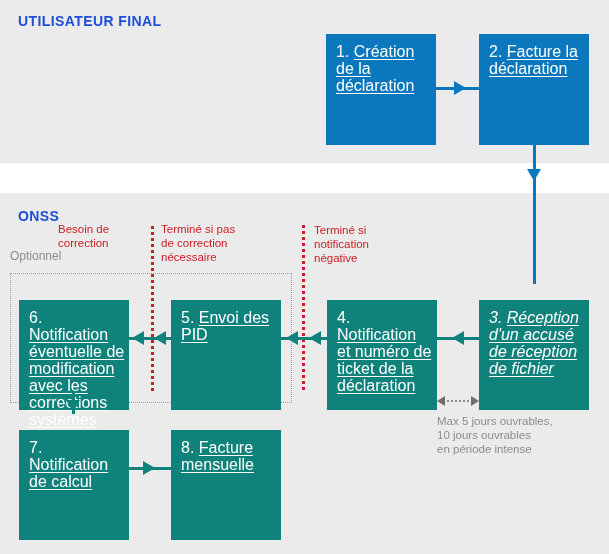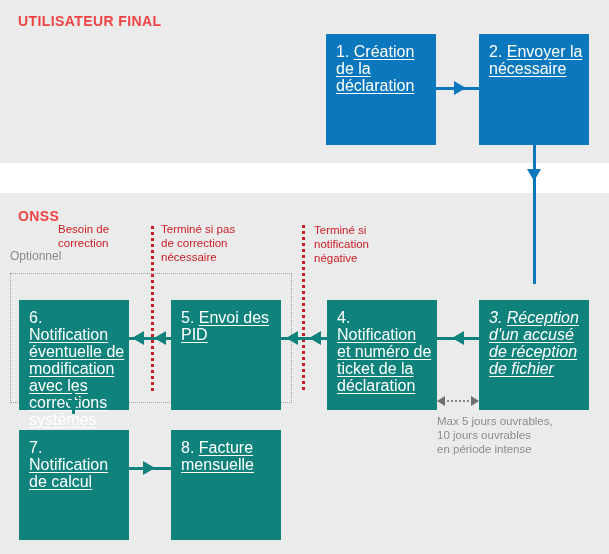--- a/index.html
+++ b/index.html
@@ -1,21 +1,21 @@
 <!DOCTYPE html>
 <html><head>
 <meta charset="utf-8">
 <style>
   html,body{margin:0;padding:0;background:#fff;}
   .canvas{position:relative;width:609px;height:554px;background:#ffffff;
           font-family:"Liberation Sans",sans-serif;overflow:hidden;}
   .band{position:absolute;left:0;width:609px;background:#ebebeb;}
   .band-top{top:0;height:163px;}
   .band-bottom{top:193px;height:361px;}
-  .lane-label{position:absolute;font-size:14px;font-weight:bold;color:#ef4444;letter-spacing:.4px;}
+  .lane-label{position:absolute;font-size:14px;font-weight:bold;color:#1d4ed8;letter-spacing:.4px;}
   .box{position:absolute;width:110px;box-sizing:border-box;color:#fff;
        font-size:16px;line-height:17px;padding:9px 4px 0 10px;cursor:pointer;}
   .box .link{text-decoration:underline;text-underline-offset:2px;}
   .blue{background:#0b78be;height:111px;}
   .teal{background:#10827c;height:110px;margin-top:16px;}
   .hline{position:absolute;height:3px;}
   .vline{position:absolute;width:3px;}
   .blue-bg{background:#0b78be;}
   .teal-bg{background:#10827c;}
   .arr{position:absolute;width:0;height:0;}
@@ -61,21 +61,21 @@
   <div class="red-note" style="left:314px;top:223px;">Terminé si
 notification
 négative</div>
 
   <div class="box blue" style="left:326px;top:34px;">
     <span>1.</span>
     <span class="link">Création de la déclaration</span>
   </div>
   <div class="box blue" style="left:479px;top:34px;">
     <span>2.</span>
-    <span class="link">Envoyer la nécessaire</span>
+    <span class="link">Facture la déclaration</span>
   </div>
   <div class="box teal" style="left:479px;top:284px;font-style:italic;">
     <span>3.</span>
     <span class="link">Réception d'un accusé de réception de fichier</span>
   </div>
   <div class="box teal" style="left:327px;top:284px;">
     <span>4.</span>
     <span class="link">Notification et numéro de ticket de la déclaration</span>
   </div>
   <div class="box teal" style="left:171px;top:284px;">

